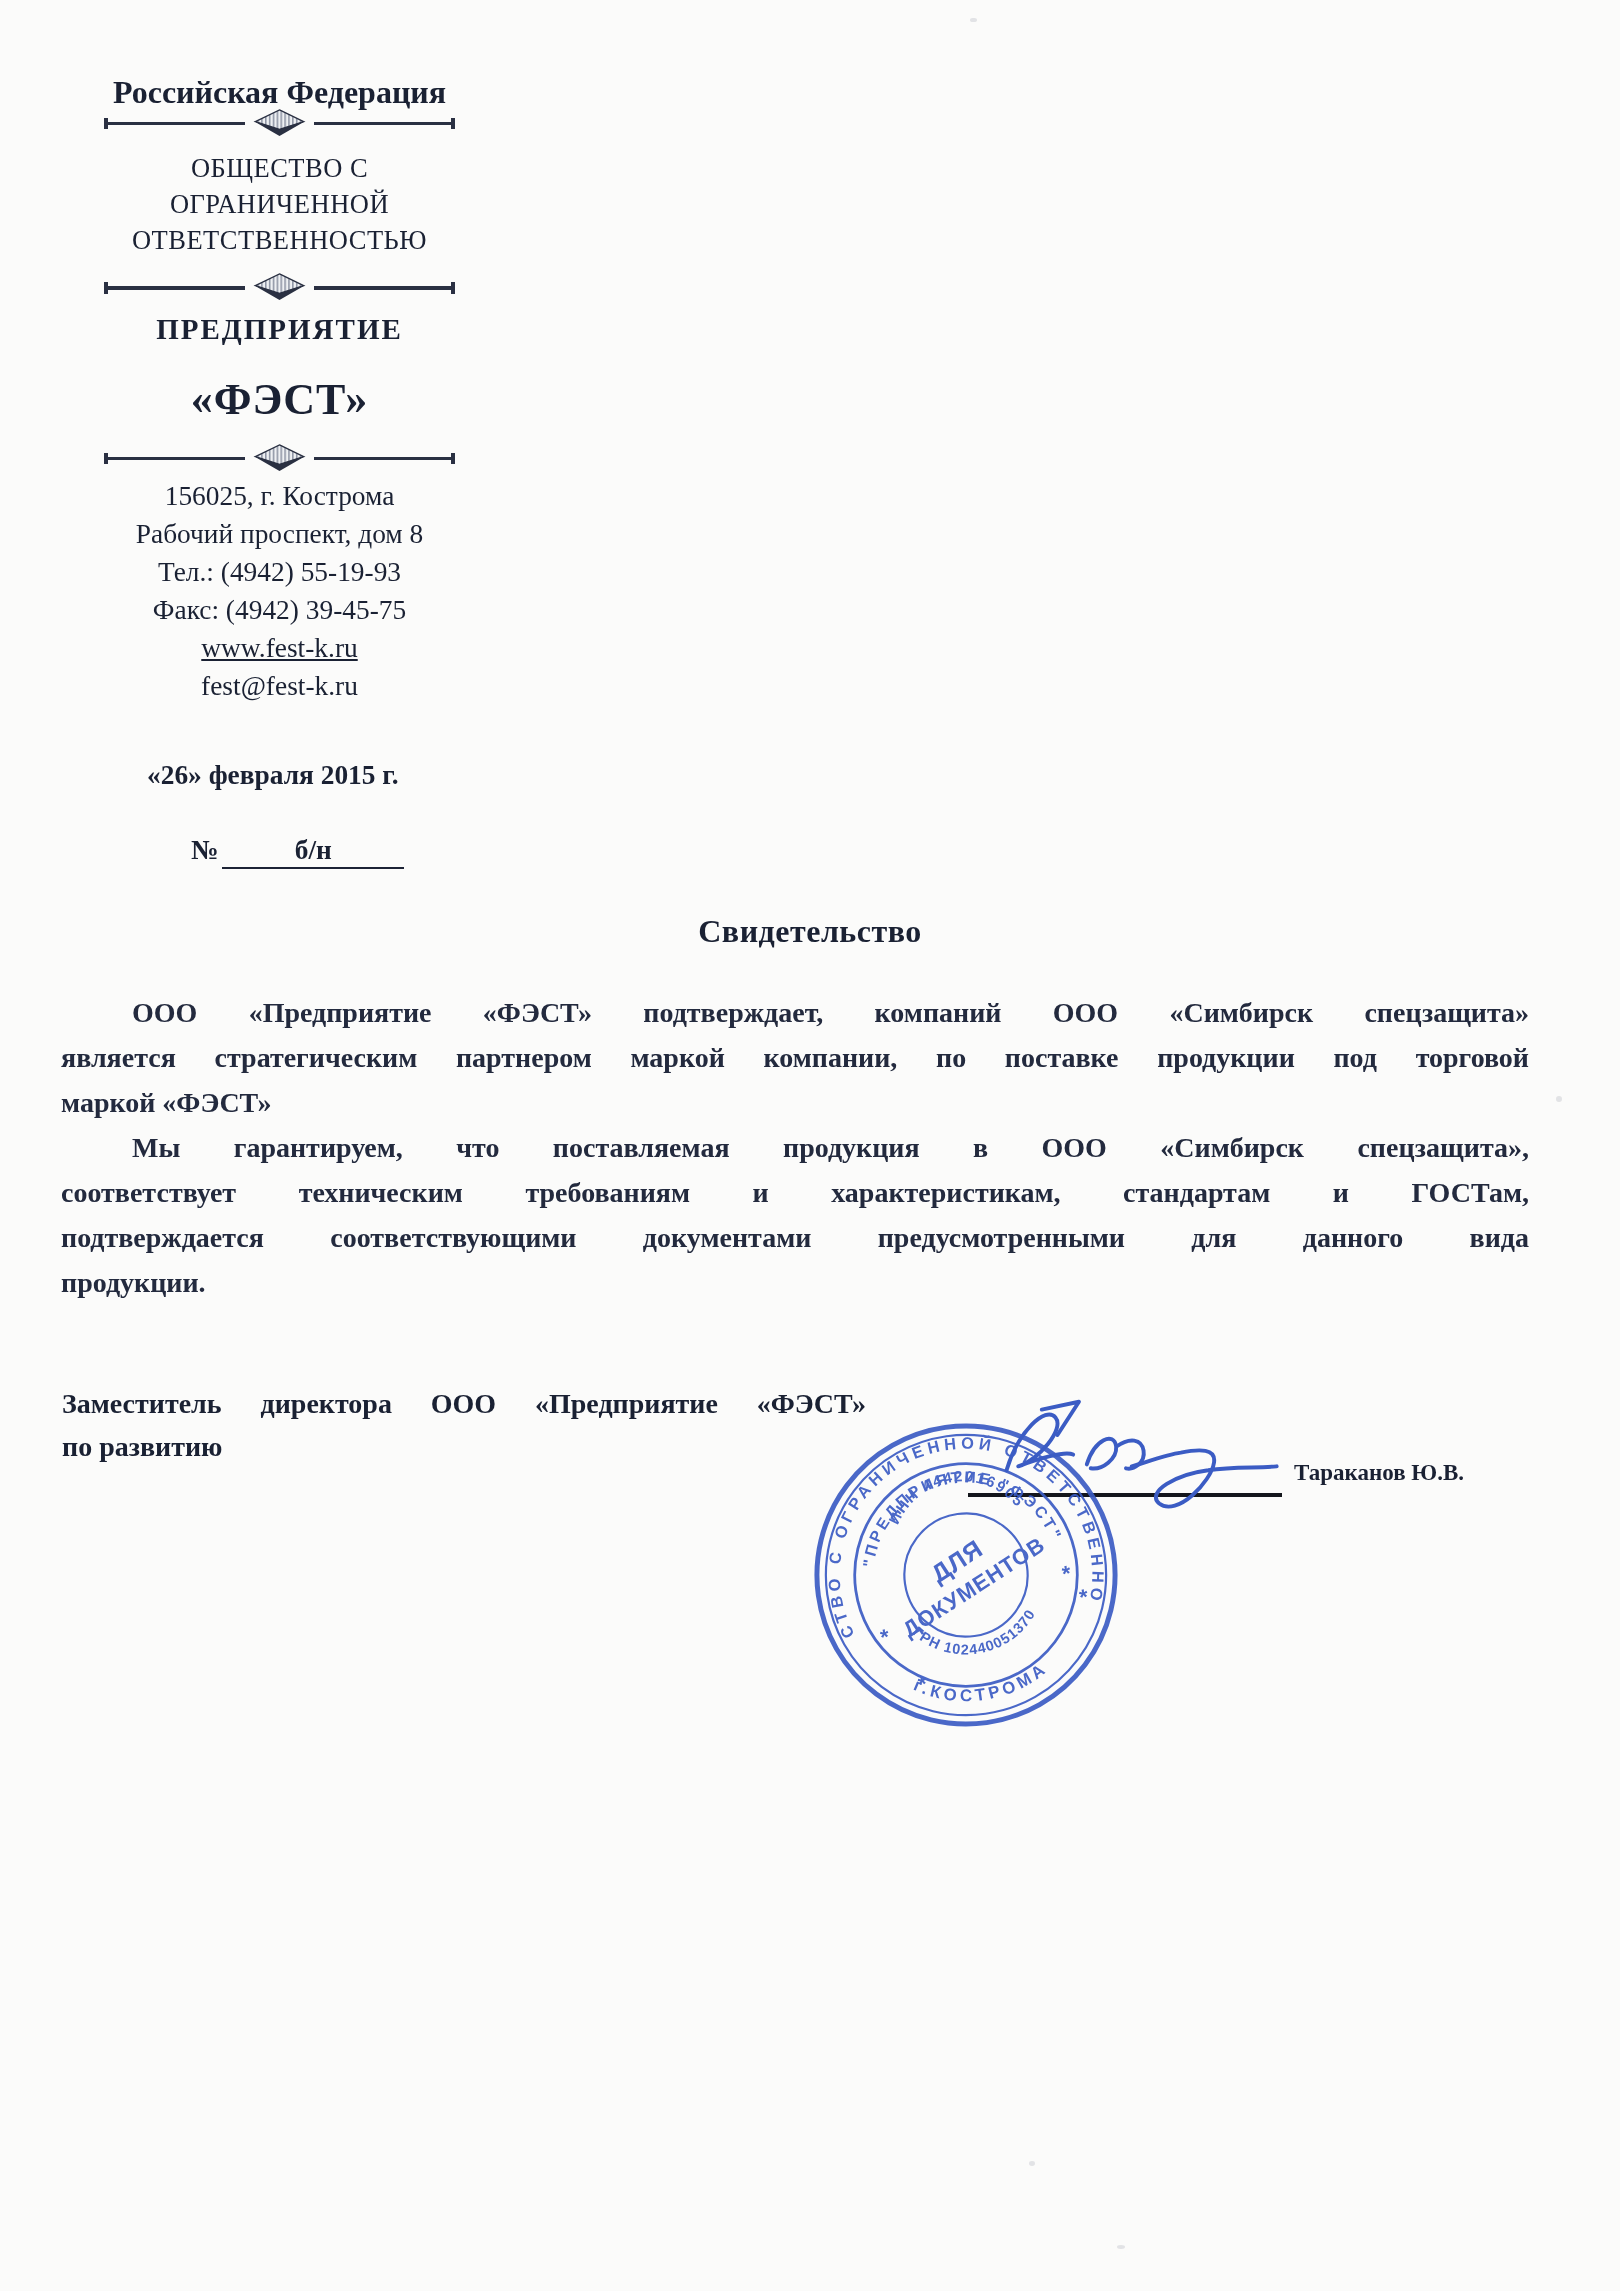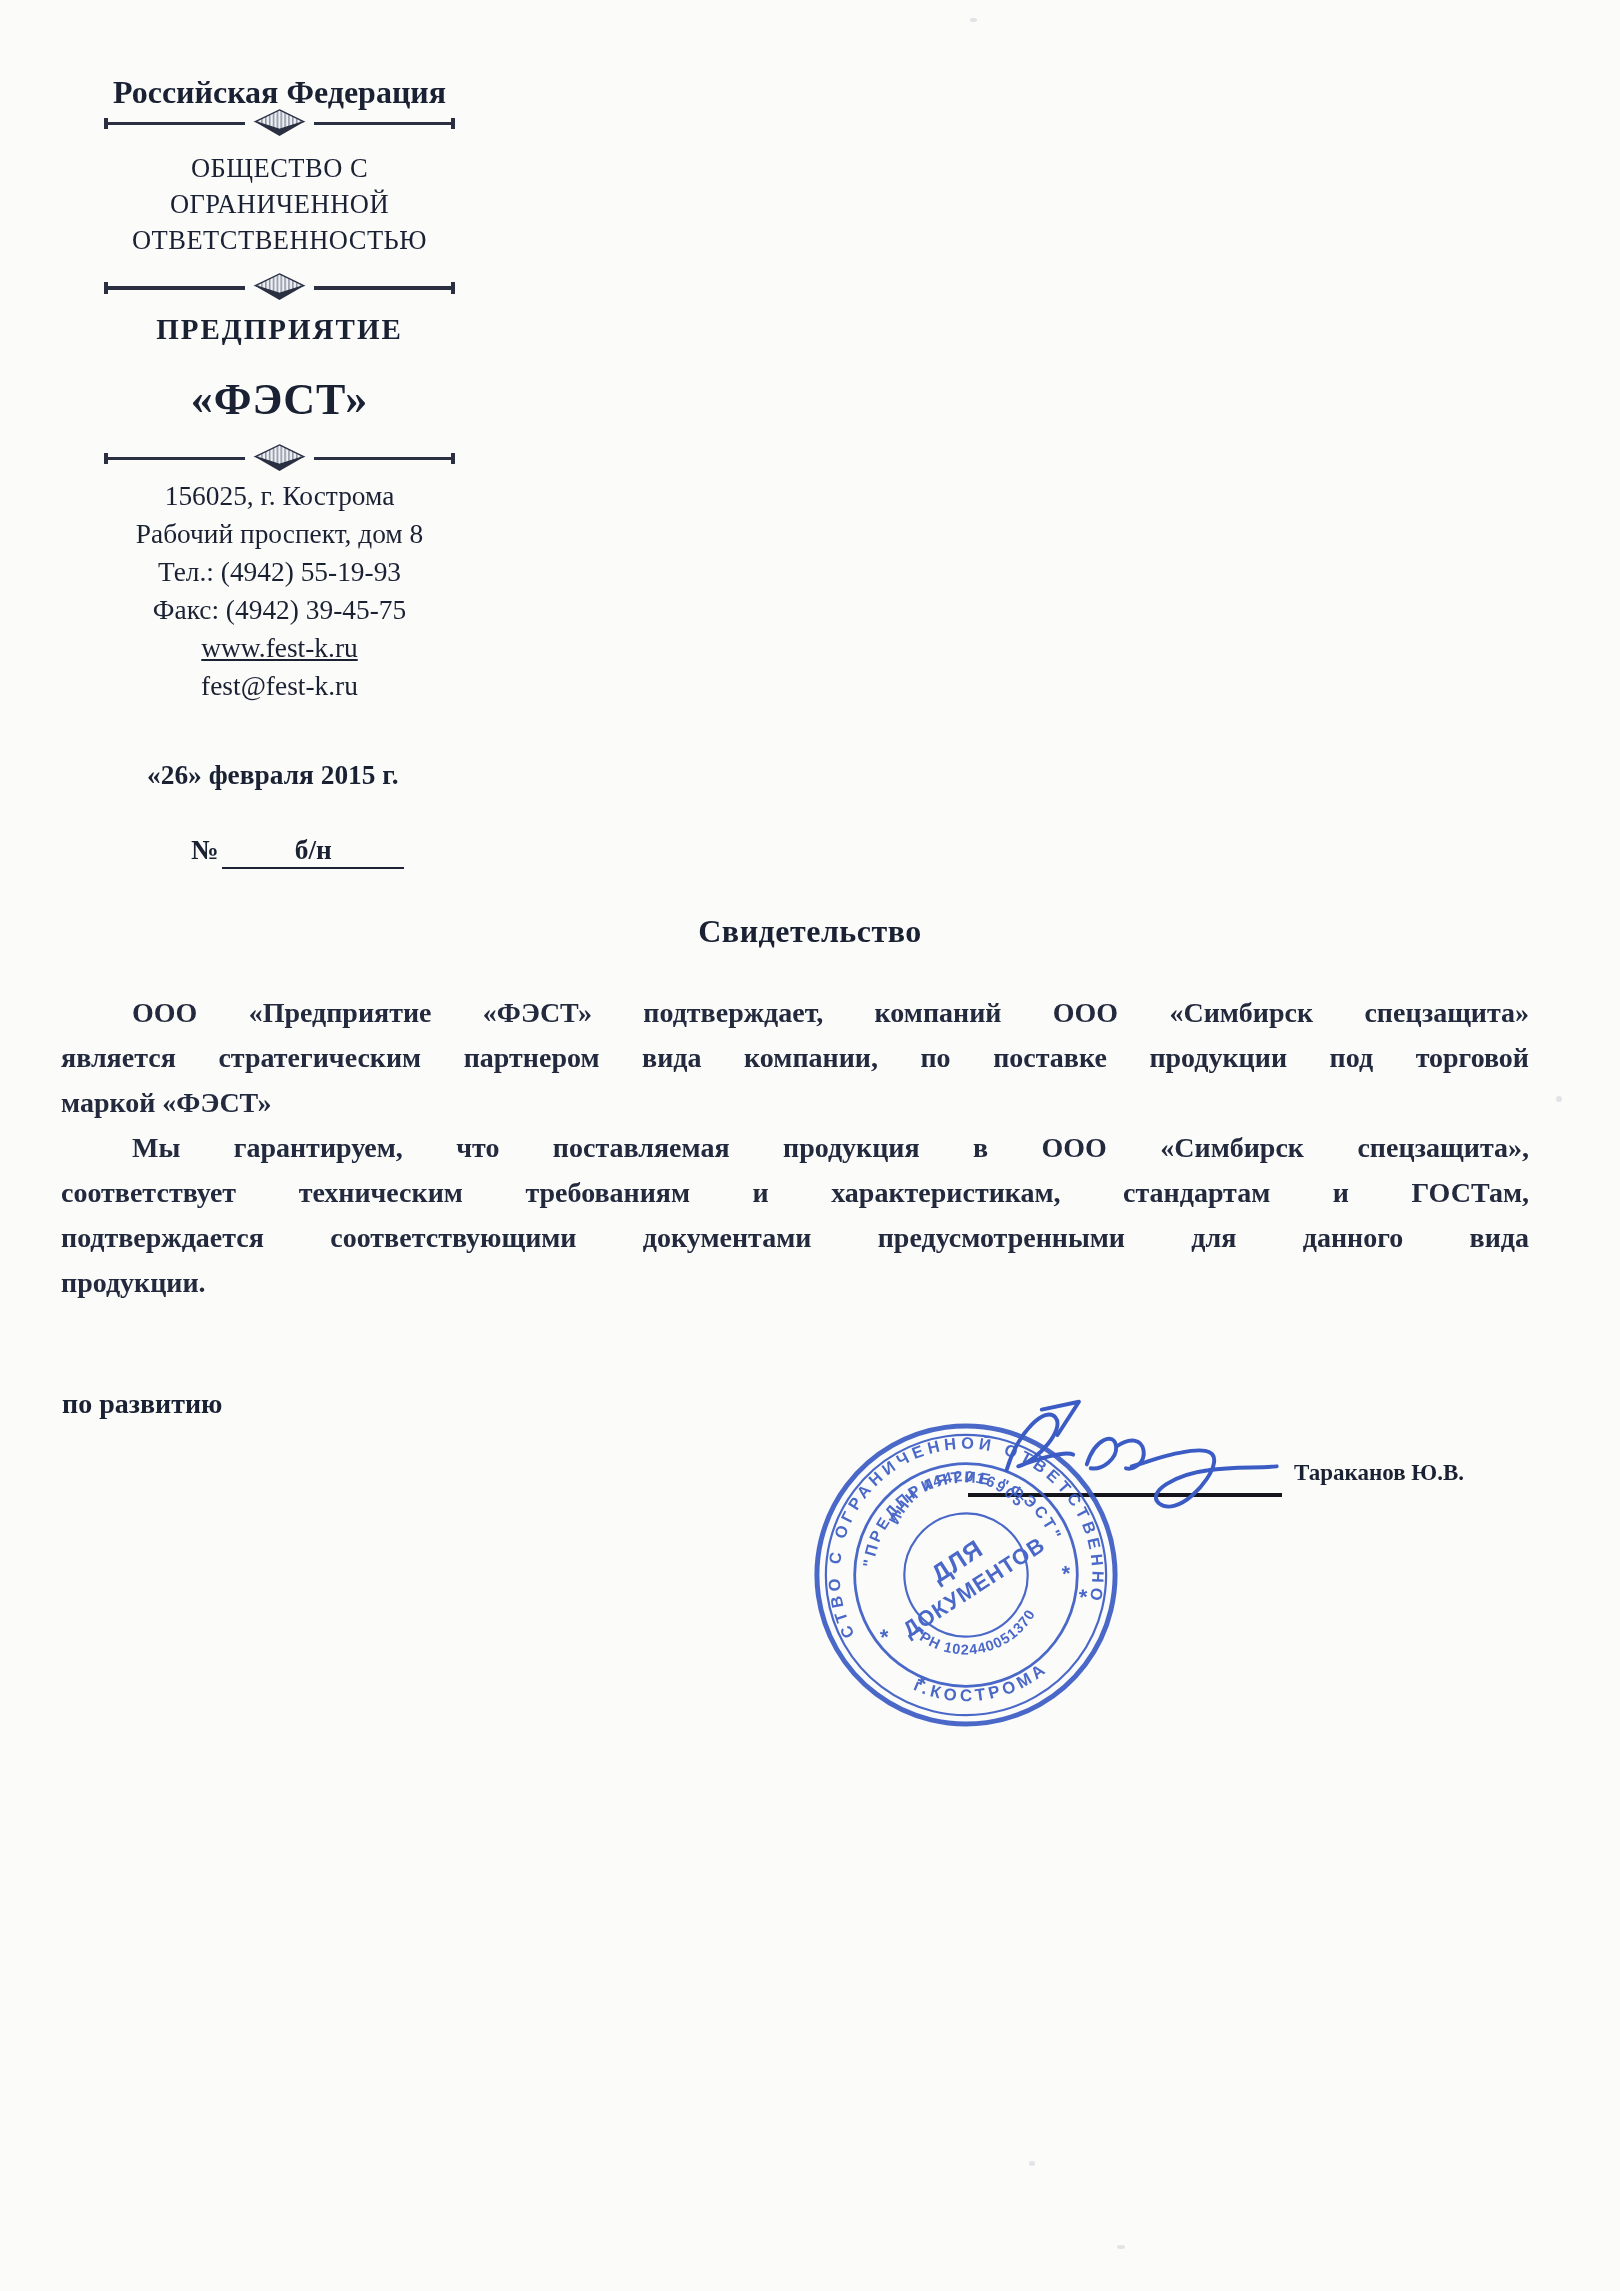--- a/index.html
+++ b/index.html
@@ -119,29 +119,30 @@
     </div>
   </div>
 
   <div class="doc-date">«26» февраля 2015 г.</div>
   <div class="doc-number"><span>№</span><span class="num-line">б/н</span></div>
 
   <div class="doc-title">Свидетельство</div>
 
   <div class="doc-body">
     <div class="bline first">ООО «Предприятие «ФЭСТ» подтверждает, компаний ООО «Симбирск спецзащита»</div>
-    <div class="bline">является стратегическим партнером вида компании, по поставке продукции под торговой</div>
+    <div class="bline">является стратегическим партнером маркой компании, по поставке продукции под торговой</div>
     <div class="bline last">маркой «ФЭСТ»</div>
     <div class="bline first">Мы гарантируем, что поставляемая продукция в ООО «Симбирск спецзащита»,</div>
     <div class="bline">соответствует техническим требованиям и характеристикам, стандартам и ГОСТам,</div>
     <div class="bline">подтверждается соответствующими документами предусмотренными для данного вида</div>
     <div class="bline last">продукции.</div>
   </div>
 
   <div class="sig-position">
+    <div class="jline">Заместитель директора ООО «Предприятие «ФЭСТ»</div>
     <div>по развитию</div>
   </div>
 
   <div class="sig-rule"></div>
 
   <div class="stamp-wrap">
     <svg viewBox="0 0 320 320" width="318" height="318" font-family="Liberation Sans, sans-serif" font-weight="bold">
       <g transform="rotate(-8 160 160)" fill="none" stroke="var(--stamp-color)">
         <circle cx="160" cy="160" r="150" stroke-width="5"></circle>
         <circle cx="160" cy="160" r="141" stroke-width="2.2"></circle>

